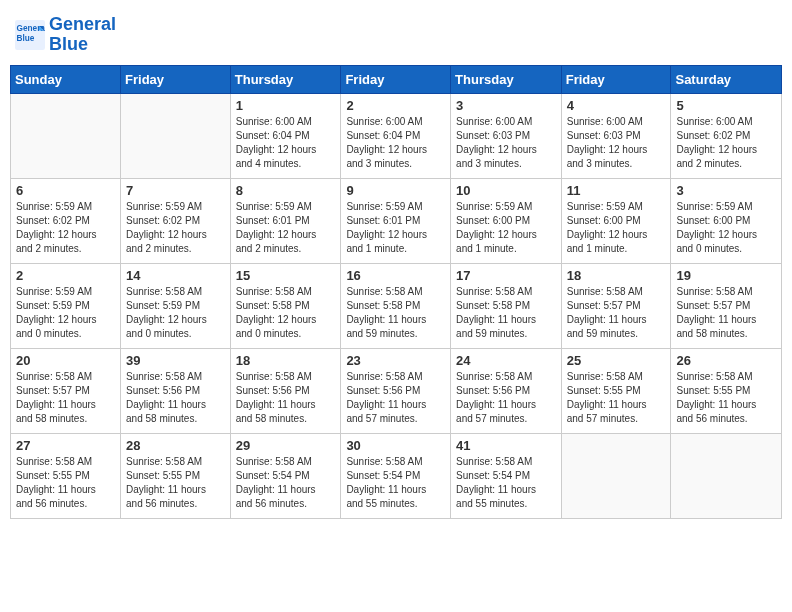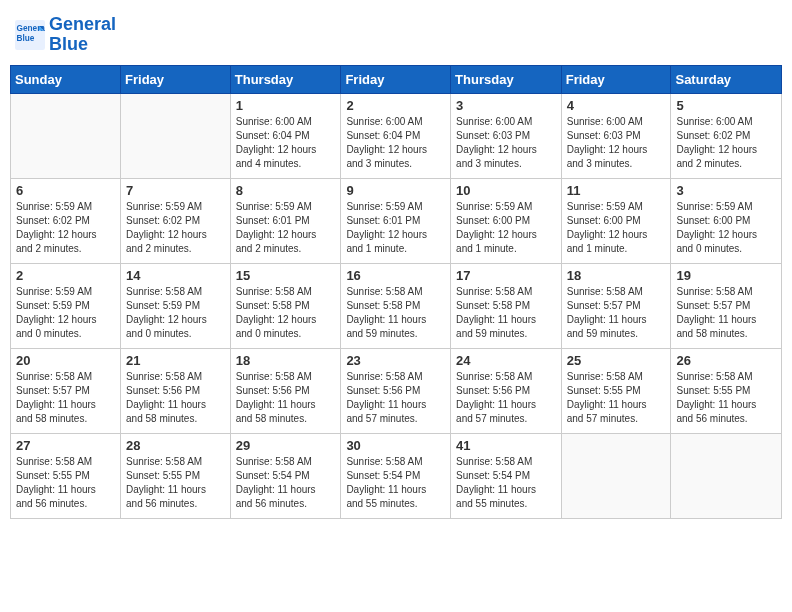--- a/index.html
+++ b/index.html
@@ -261,21 +261,21 @@
       </tr>
       <tr class="week-row">
         <td>
           <div class="day-number">20</div>
           <div class="day-info" style="white-space: pre-line;">Sunrise: 5:58 AM
 Sunset: 5:57 PM
 Daylight: 11 hours
 and 58 minutes.</div>
         </td>
         <td>
-          <div class="day-number">21</div>
+          <div class="day-number">39</div>
           <div class="day-info" style="white-space: pre-line;">Sunrise: 5:58 AM
 Sunset: 5:56 PM
 Daylight: 11 hours
 and 58 minutes.</div>
         </td>
         <td>
           <div class="day-number">18</div>
           <div class="day-info" style="white-space: pre-line;">Sunrise: 5:58 AM
 Sunset: 5:56 PM
 Daylight: 11 hours

